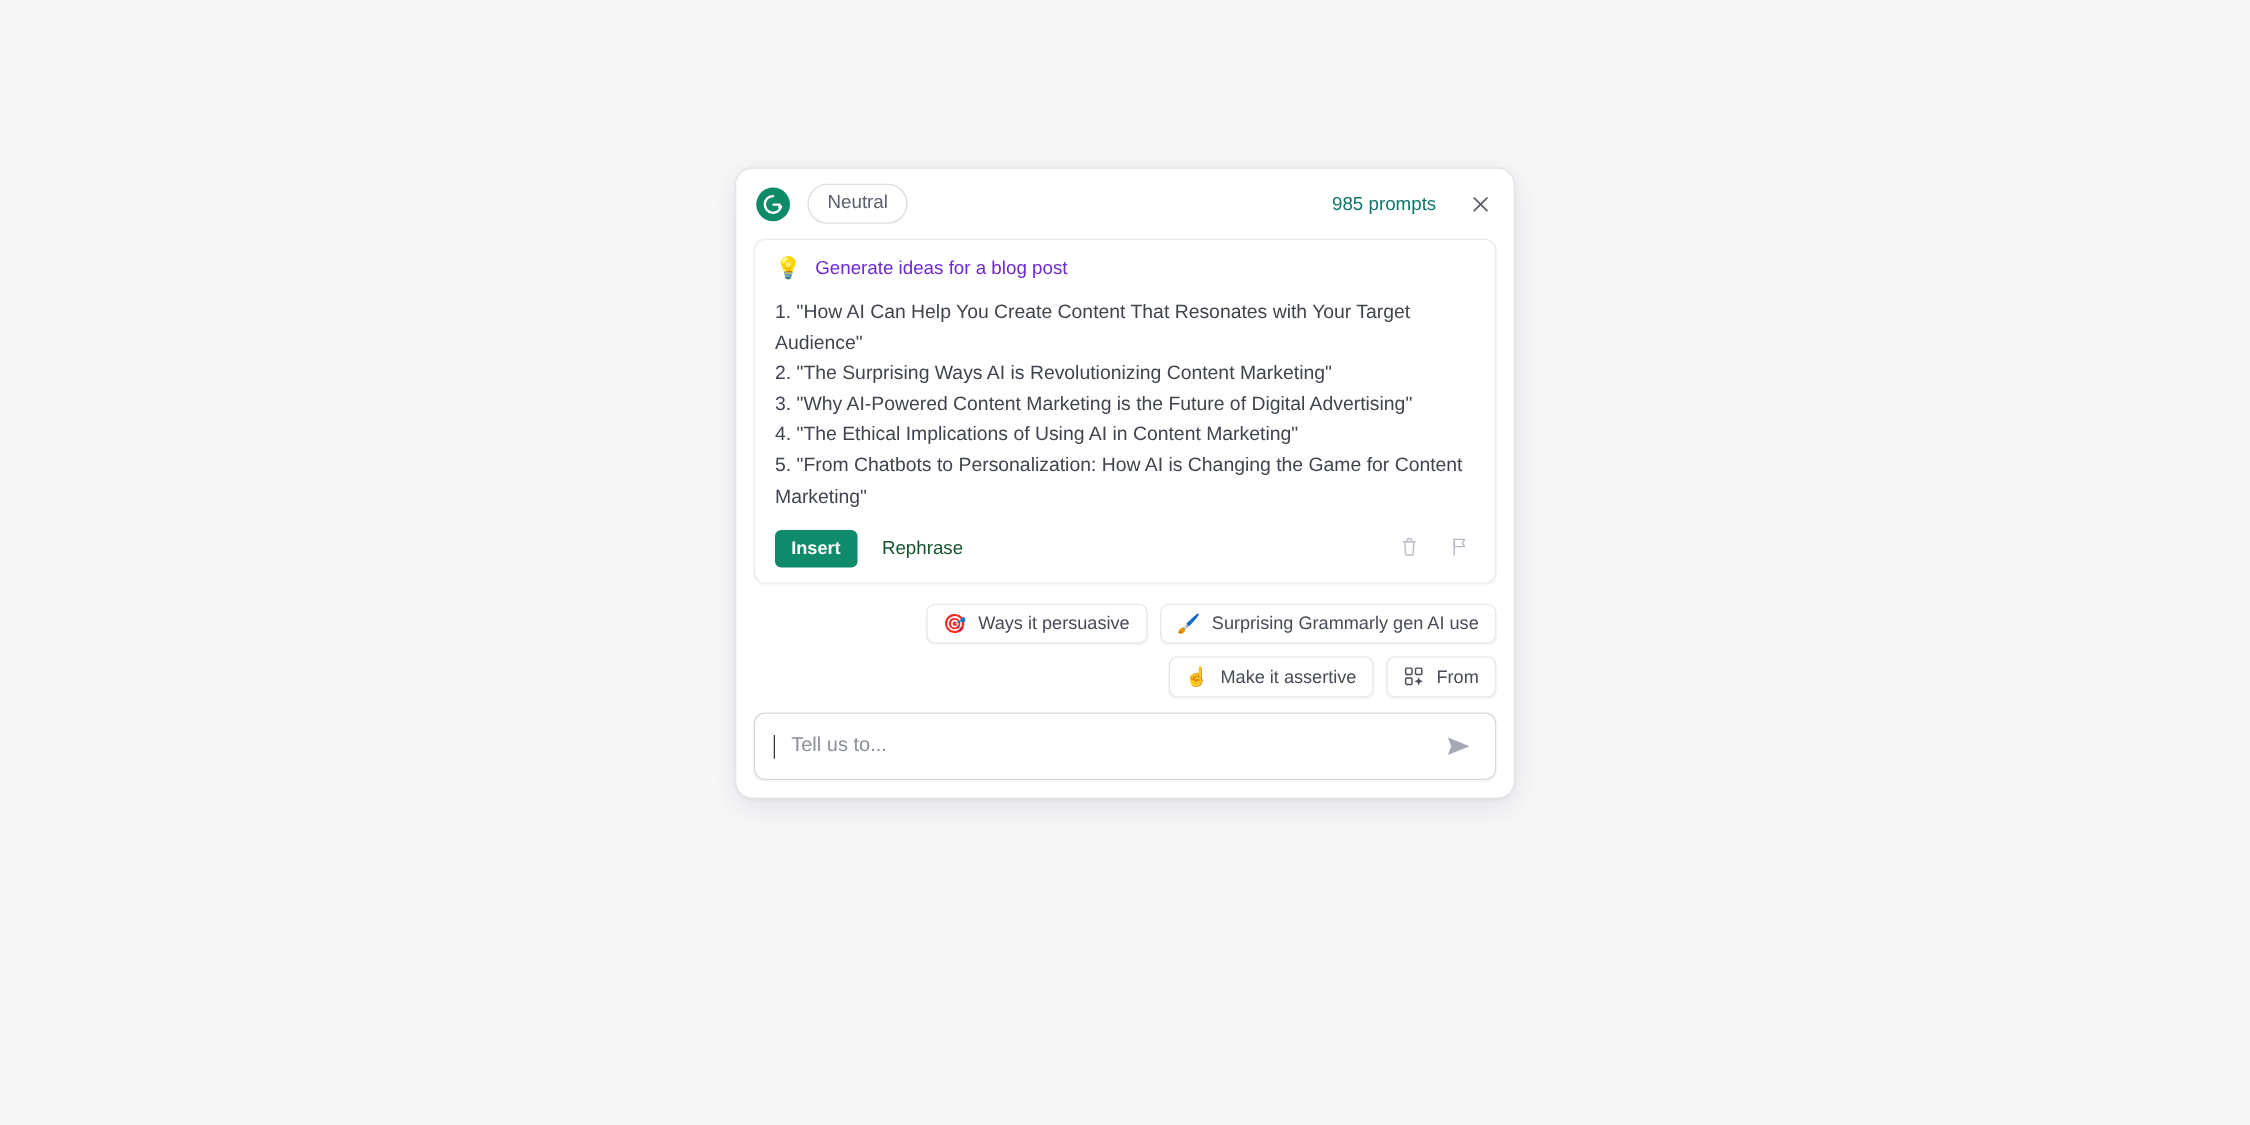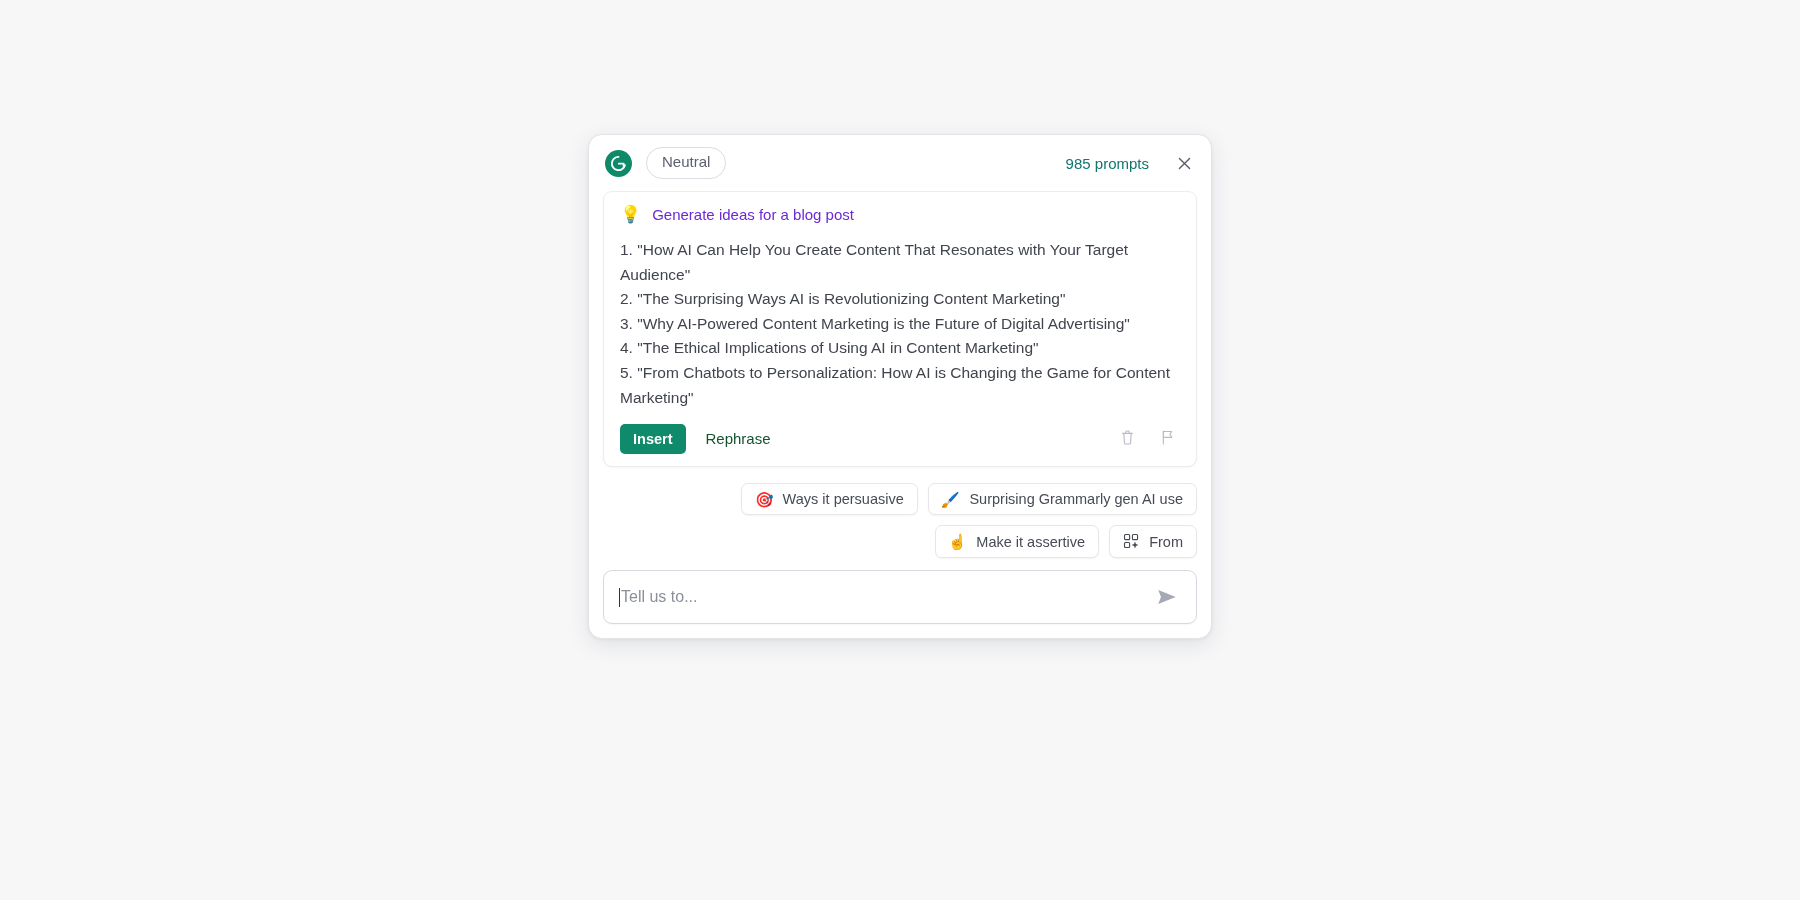--- a/index.html
+++ b/index.html
@@ -182,20 +182,21 @@
     margin: 12px 14px 14px 14px;
     border: 1px solid #d8d9e0;
     border-radius: 9px;
     background: #fff;
     height: 54px;
     display: flex;
     align-items: center;
     padding: 0 14px 0 15px;
     box-sizing: border-box;
     box-shadow: 0 1px 2px rgba(30,35,60,0.04);
+    gap: 12px;
   }
   .caret {
     width: 1px;
     height: 19px;
     background: #2e3340;
     margin-right: 1px;
     flex: 0 0 1px;
   }
   .placeholder {
     color: #8b8f99;

